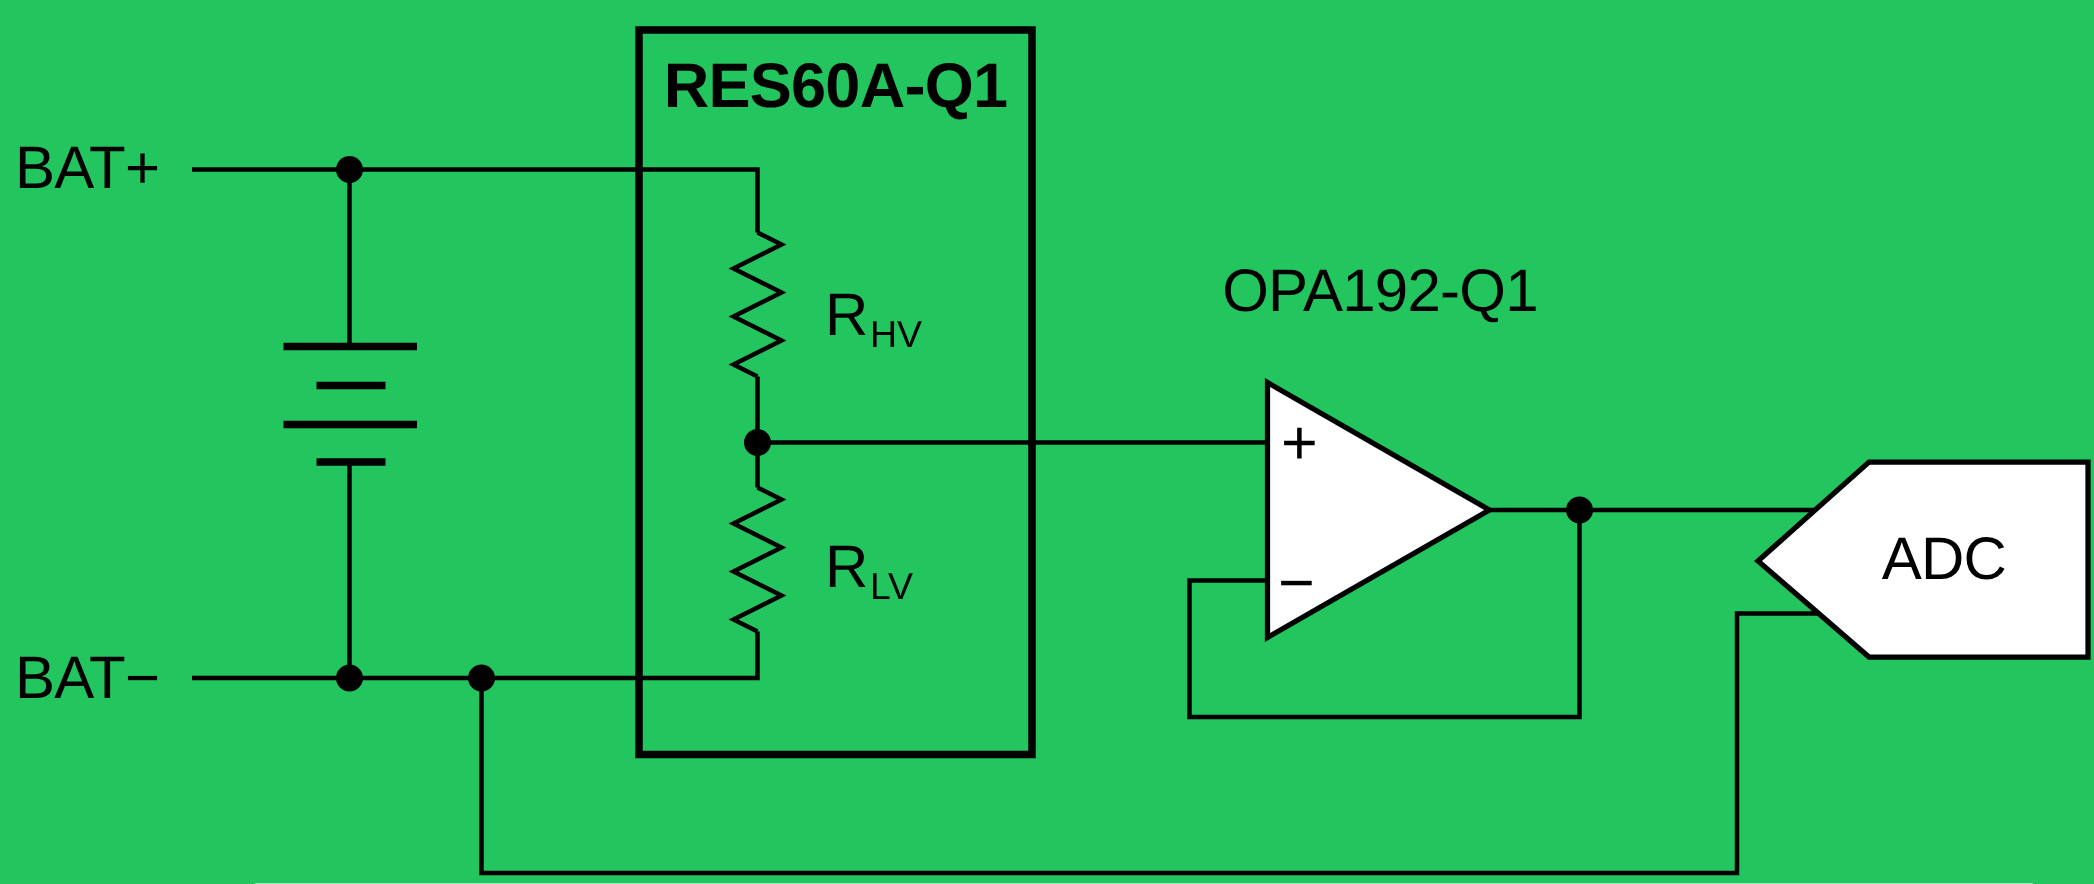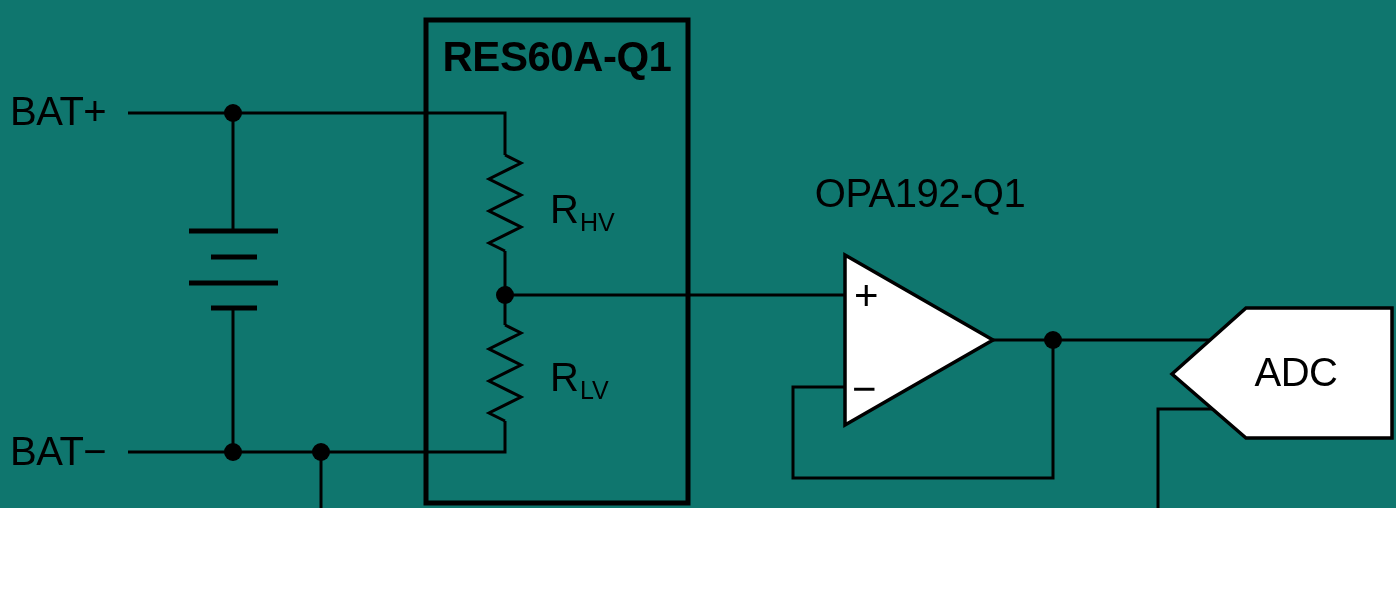--- a/index.html
+++ b/index.html
@@ -3,22 +3,22 @@
 <meta charset="utf-8">
 <style>
   html, body {
     margin: 0;
     padding: 0;
     background: #ffffff;
   }
   .canvas {
     position: relative;
     width: 1396px;
-    height: 508px;
-    background: #0f766e;
+    height: 589px;
+    background: #22c55e;
     overflow: hidden;
     font-family: "Liberation Sans", "DejaVu Sans", sans-serif;
   }
   svg { display: block; }
   .wire {
     stroke: #000000;
     stroke-width: 3;
     fill: none;
   }
   .plate {

